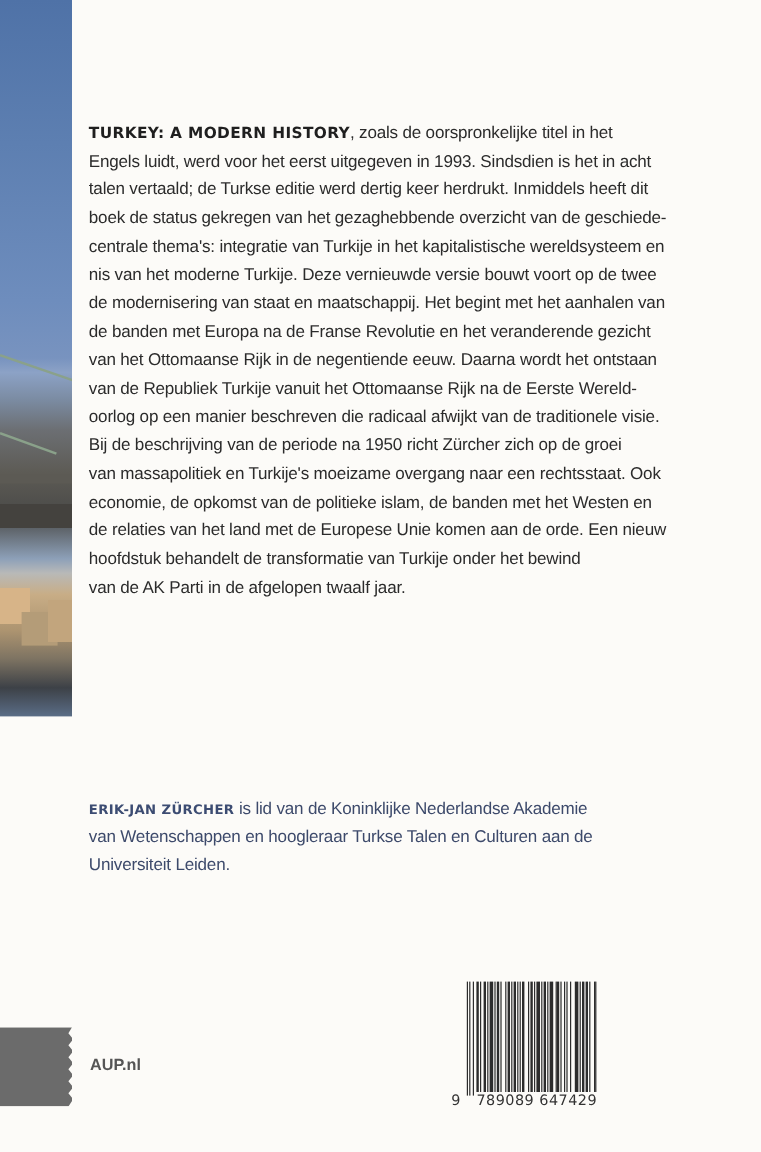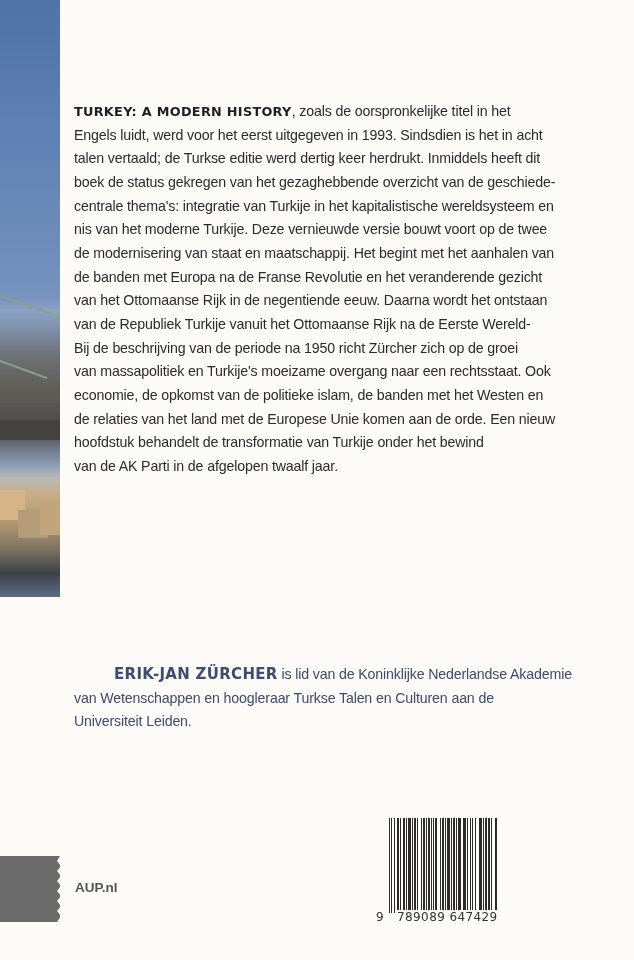--- a/index.html
+++ b/index.html
@@ -31,21 +31,21 @@
       font-family: "DejaVu Sans", sans-serif; font-weight: 700;
       font-size: 12.8px; letter-spacing: 0.3px; color: #1f1f1f;
     }
     .author-block {
       position: absolute; left: 74px; top: 663px; width: 555px;
       font-size: 14.2px; line-height: 23.6px; color: #3d4a6b;
       letter-spacing: -0.15px;
     }
     .author-name {
       font-family: "DejaVu Sans", sans-serif; font-weight: 900;
-      font-size: 15px; letter-spacing: 0.3px; color: #3c4c72; margin-left: 40px;
+      font-size: 11px; letter-spacing: 0.3px; color: #3c4c72;
     }
     .grey-tab {
       position: absolute; left: 0; top: 856px; width: 60px; height: 66px;
       background: #6b6b6b;
       clip-path: polygon(0 0, 60px 0, 57px 5px, 61px 10px, 57px 15px, 61px 20px, 57px 25px, 61px 30px, 57px 35px, 61px 40px, 57px 45px, 61px 50px, 57px 55px, 61px 60px, 57px 66px, 0 66px);
     }
     .publisher {
       position: absolute; left: 75px; top: 880px;
       font-family: "Liberation Sans", sans-serif; font-weight: bold;
       font-size: 13.5px; color: #555;
@@ -78,20 +78,21 @@
   <span class="line"><span class="title-bold">TURKEY: A MODERN HISTORY</span><span>, zoals de oorspronkelijke titel in het</span></span>
   <span class="line">Engels luidt, werd voor het eerst uitgegeven in 1993. Sindsdien is het in acht</span>
   <span class="line">talen vertaald; de Turkse editie werd dertig keer herdrukt. Inmiddels heeft dit</span>
   <span class="line">boek de status gekregen van het gezaghebbende overzicht van de geschiede-</span>
   <span class="line">centrale thema's: integratie van Turkije in het kapitalistische wereldsysteem en</span>
   <span class="line">nis van het moderne Turkije. Deze vernieuwde versie bouwt voort op de twee</span>
   <span class="line">de modernisering van staat en maatschappij. Het begint met het aanhalen van</span>
   <span class="line">de banden met Europa na de Franse Revolutie en het veranderende gezicht</span>
   <span class="line">van het Ottomaanse Rijk in de negentiende eeuw. Daarna wordt het ontstaan</span>
   <span class="line">van de Republiek Turkije vanuit het Ottomaanse Rijk na de Eerste Wereld-</span>
+  <span class="line">oorlog op een manier beschreven die radicaal afwijkt van de traditionele visie.</span>
   <span class="line">Bij de beschrijving van de periode na 1950 richt Zürcher zich op de groei</span>
   <span class="line">van massapolitiek en Turkije's moeizame overgang naar een rechtsstaat. Ook</span>
   <span class="line">economie, de opkomst van de politieke islam, de banden met het Westen en</span>
   <span class="line">de relaties van het land met de Europese Unie komen aan de orde. Een nieuw</span>
   <span class="line">hoofdstuk behandelt de transformatie van Turkije onder het bewind</span>
   <span class="line">van de AK Parti in de afgelopen twaalf jaar.</span>
 </div>
 
 <div class="author-block">
   <span class="line"><span class="author-name">ERIK-JAN ZÜRCHER</span><span> is lid van de Koninklijke Nederlandse Akademie</span></span>

